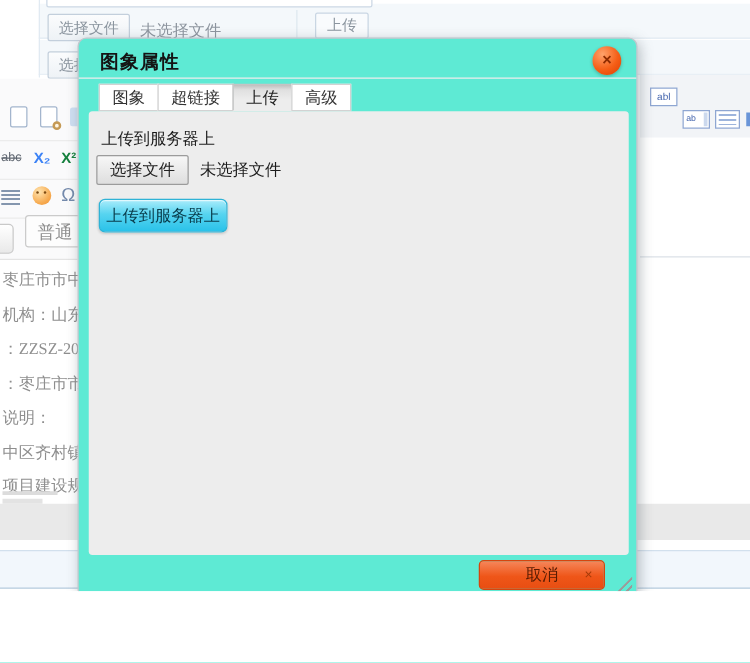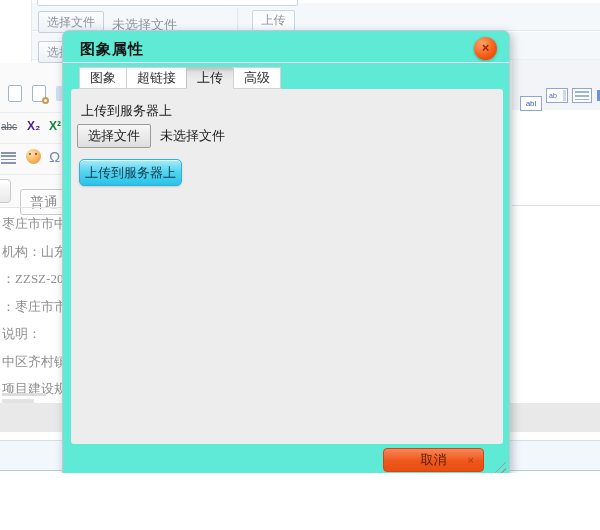--- a/index.html
+++ b/index.html
@@ -22,36 +22,36 @@
   #bg-choose2{left:38px;top:41px;width:66px;height:22px;line-height:20px;}
 
   #toolbar-left{left:0;top:63px;width:62px;height:144px;background:#fafafb;}
   .tb-sep{width:62px;border-top:1px solid #ececec;}
   #sep1{left:0;top:112px;} #sep2{left:0;top:143px;} #sep3{left:0;top:174px;}
   #ic-page{left:8px;top:85px;width:14px;height:17px;border:1px solid #a3b5cd;background:#fff;border-radius:2px;}
   #ic-preview{left:32px;top:85px;width:14px;height:17px;border:1px solid #a3b5cd;background:#fff;border-radius:2px;}
   #ic-preview .mag{position:absolute;right:-4px;bottom:-3px;width:7px;height:7px;border:2px solid #c59a55;border-radius:50%;background:#fff6e4;}
   #ic-partial-a{left:56px;top:86px;width:6px;height:15px;background:#cfdff2;border-radius:2px 0 0 2px;}
   #ic-strike{left:1px;top:121px;font-size:10px;color:#5f6670;text-decoration:line-through;}
-  #ic-sub{left:27px;top:119px;font-size:12px;font-weight:bold;color:#4c1d95;}
+  #ic-sub{left:27px;top:119px;font-size:12px;font-weight:bold;color:#3b82f6;}
   #ic-sup{left:49px;top:119px;font-size:12px;font-weight:bold;color:#15803d;}
   #ic-justify{left:1px;top:152px;width:15px;height:13px;background:repeating-linear-gradient(180deg,#8496ae 0 1.5px,transparent 1.5px 3.4px);}
   #ic-smiley{left:26px;top:149px;width:15px;height:15px;border-radius:50%;
              background:radial-gradient(circle at 35% 30%,#ffe3ae,#f6a94e 65%,#ee9238);}
   #ic-smiley:before{content:"";position:absolute;left:3px;top:4px;width:2px;height:2px;border-radius:50%;
              background:#7c4a12;box-shadow:6px 0 0 #7c4a12;}
   #ic-omega{left:49px;top:148px;font-size:15px;color:#7389ab;}
   #ic-btn-partial{left:-9px;top:179px;width:20px;height:24px;border:1px solid #c9c9c9;border-radius:4px;
              background:linear-gradient(180deg,#ffffff,#e9e9e9);}
-  #format-select{left:20px;top:189px;width:57px;height:26px;border:1px solid #cbcbcb;border-radius:3px;
+  #format-select{left:20px;top:172px;width:57px;height:26px;border:1px solid #cbcbcb;border-radius:3px;
              background:#fdfdfd;color:#8f8f8f;font-size:14px;line-height:24px;padding-left:9px;}
 
   #toolbar-right-bg{left:512px;top:60px;width:88px;height:50px;background:#f2f4f7;}
   .form-ic{border:1px solid #8ea6d2;background:#fff;color:#4566ae;text-align:center;}
-  #ic-tf{left:520px;top:96px;width:22px;height:15px;font-size:8px;line-height:13px;}
+  #ic-tf{left:520px;top:70px;width:22px;height:15px;font-size:8px;line-height:13px;}
   #ic-ta{left:546px;top:88px;width:22px;height:15px;font-size:7px;line-height:13px;text-align:left;padding-left:2px;}
   #ic-ta .sb{position:absolute;right:1px;top:1px;bottom:1px;width:3px;background:#ccd9ee;}
   #ic-lb{left:572px;top:88px;width:20px;height:15px;}
   #ic-lb .lines{position:absolute;left:2px;right:2px;top:2px;bottom:2px;
              background:repeating-linear-gradient(180deg,#9db4dc 0 2px,transparent 2px 4px);}
   #ic-partial-b{left:597px;top:90px;width:3px;height:11px;background:#6a95d8;}
   #hline-editor-right{left:512px;top:205px;width:88px;border-top:1px solid #dbe1e7;}
   #hline-editor-left{left:0;top:207px;width:62px;border-top:1px solid #e4e4e4;}
 
   #doc-lines{left:2px;top:216px;width:64px;overflow:hidden;color:#8e8e8e;font-size:13px;}

